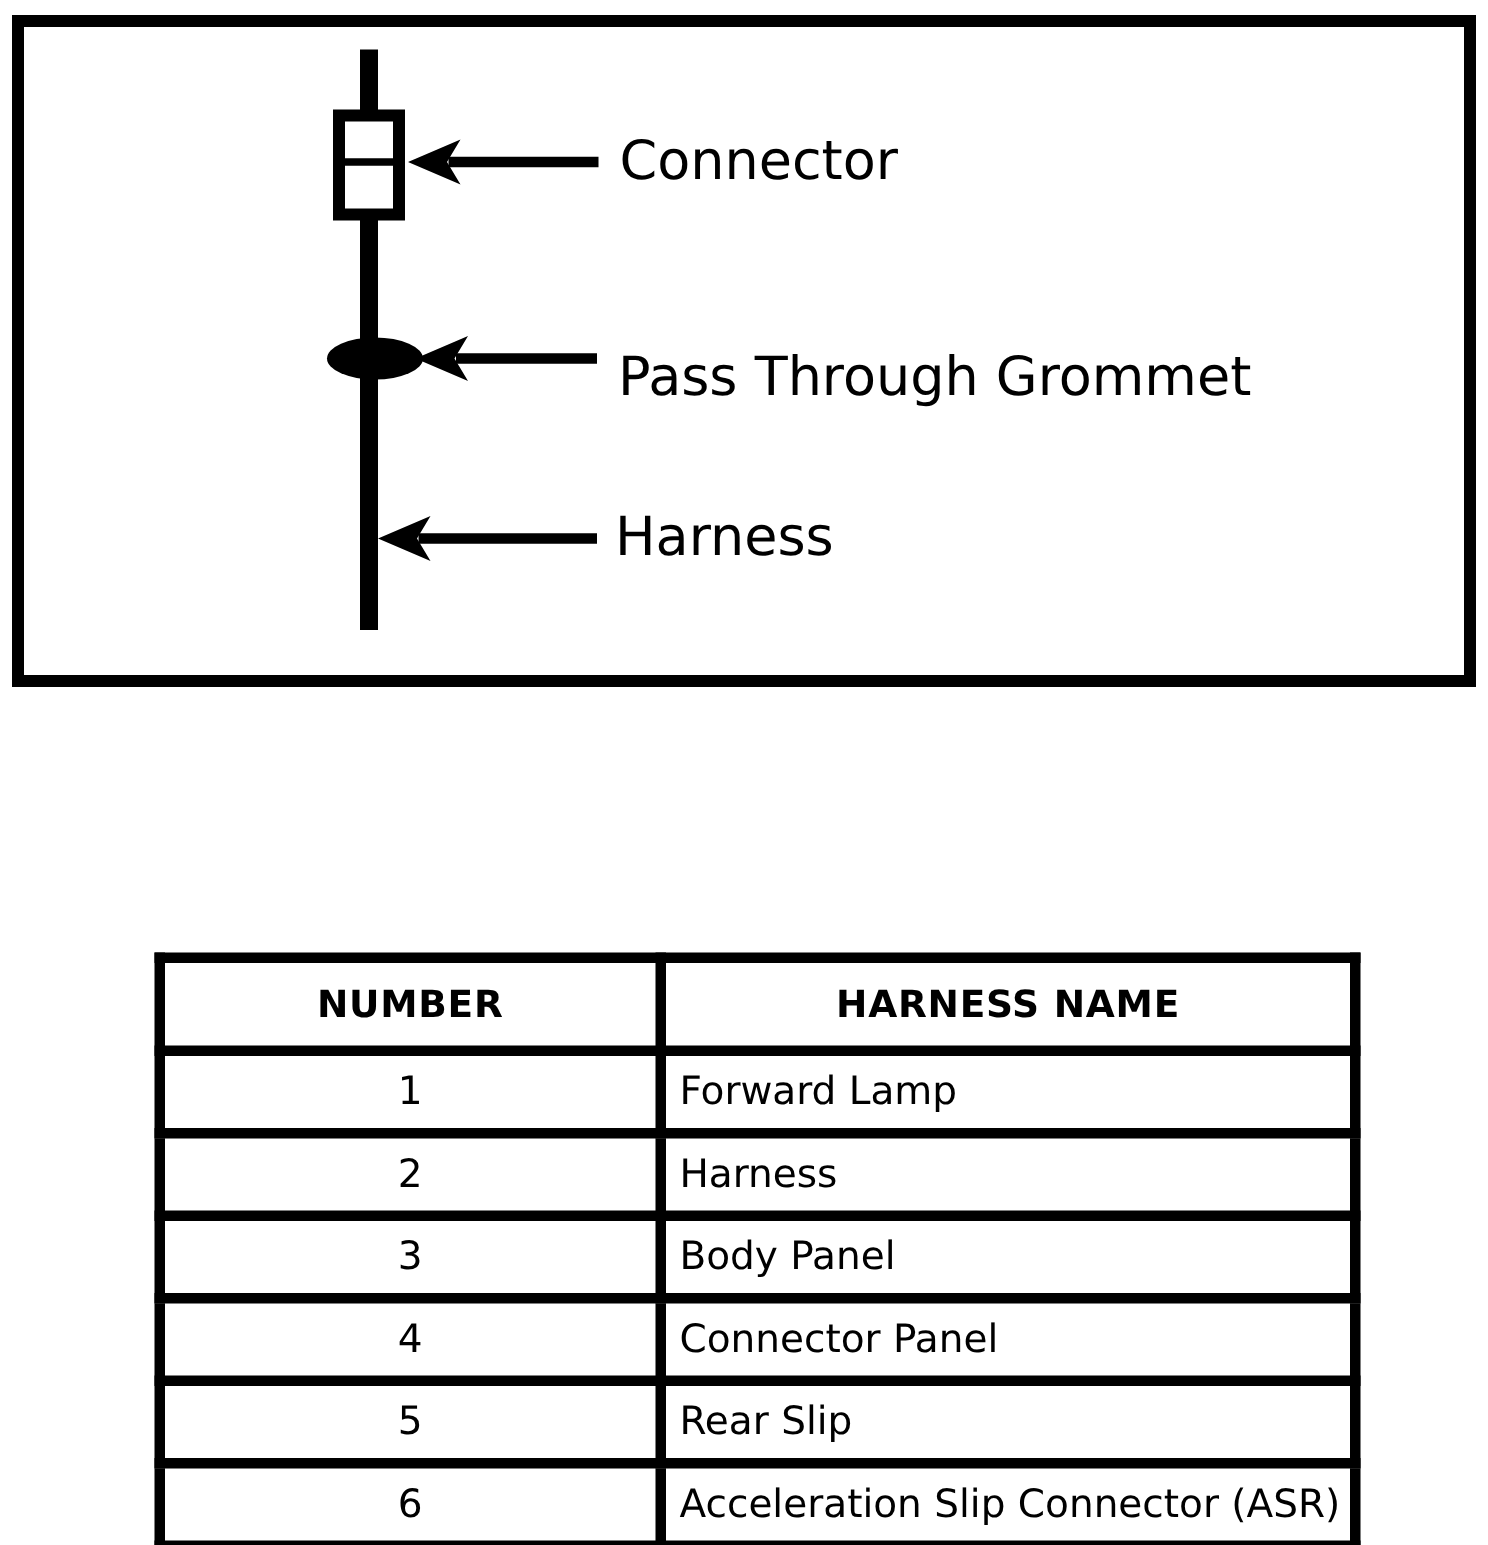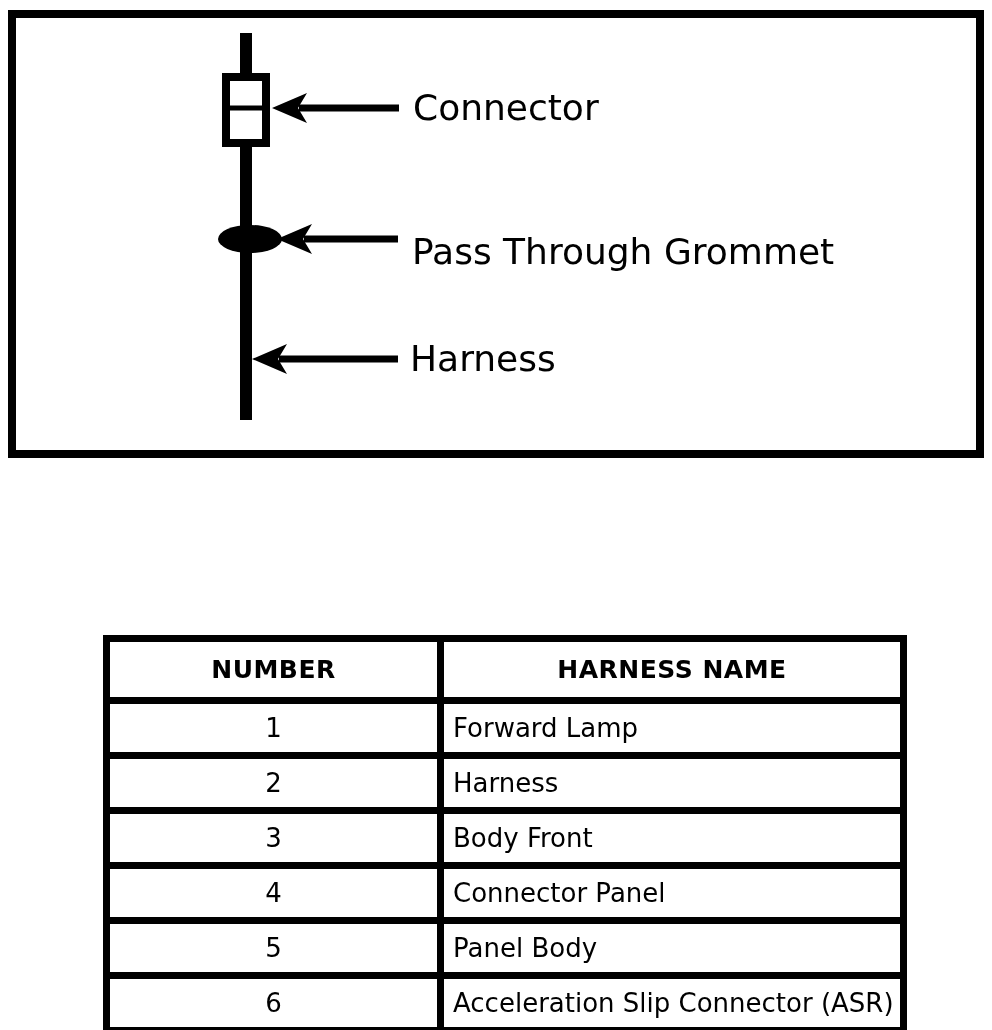--- a/index.html
+++ b/index.html
@@ -137,28 +137,28 @@
     <tr>
       <td class="cell-number">1</td>
       <td class="cell-name">Forward Lamp</td>
     </tr>
     <tr>
       <td class="cell-number">2</td>
       <td class="cell-name">Harness</td>
     </tr>
     <tr>
       <td class="cell-number">3</td>
-      <td class="cell-name">Body Front</td>
+      <td class="cell-name">Body Panel</td>
     </tr>
     <tr>
       <td class="cell-number">4</td>
       <td class="cell-name">Connector Panel</td>
     </tr>
     <tr>
       <td class="cell-number">5</td>
-      <td class="cell-name">Panel Body</td>
+      <td class="cell-name">Rear Slip</td>
     </tr>
     <tr>
       <td class="cell-number">6</td>
       <td class="cell-name">Acceleration Slip Connector (ASR)</td>
     </tr>
   </tbody>
 </table>
 
 </body></html>

